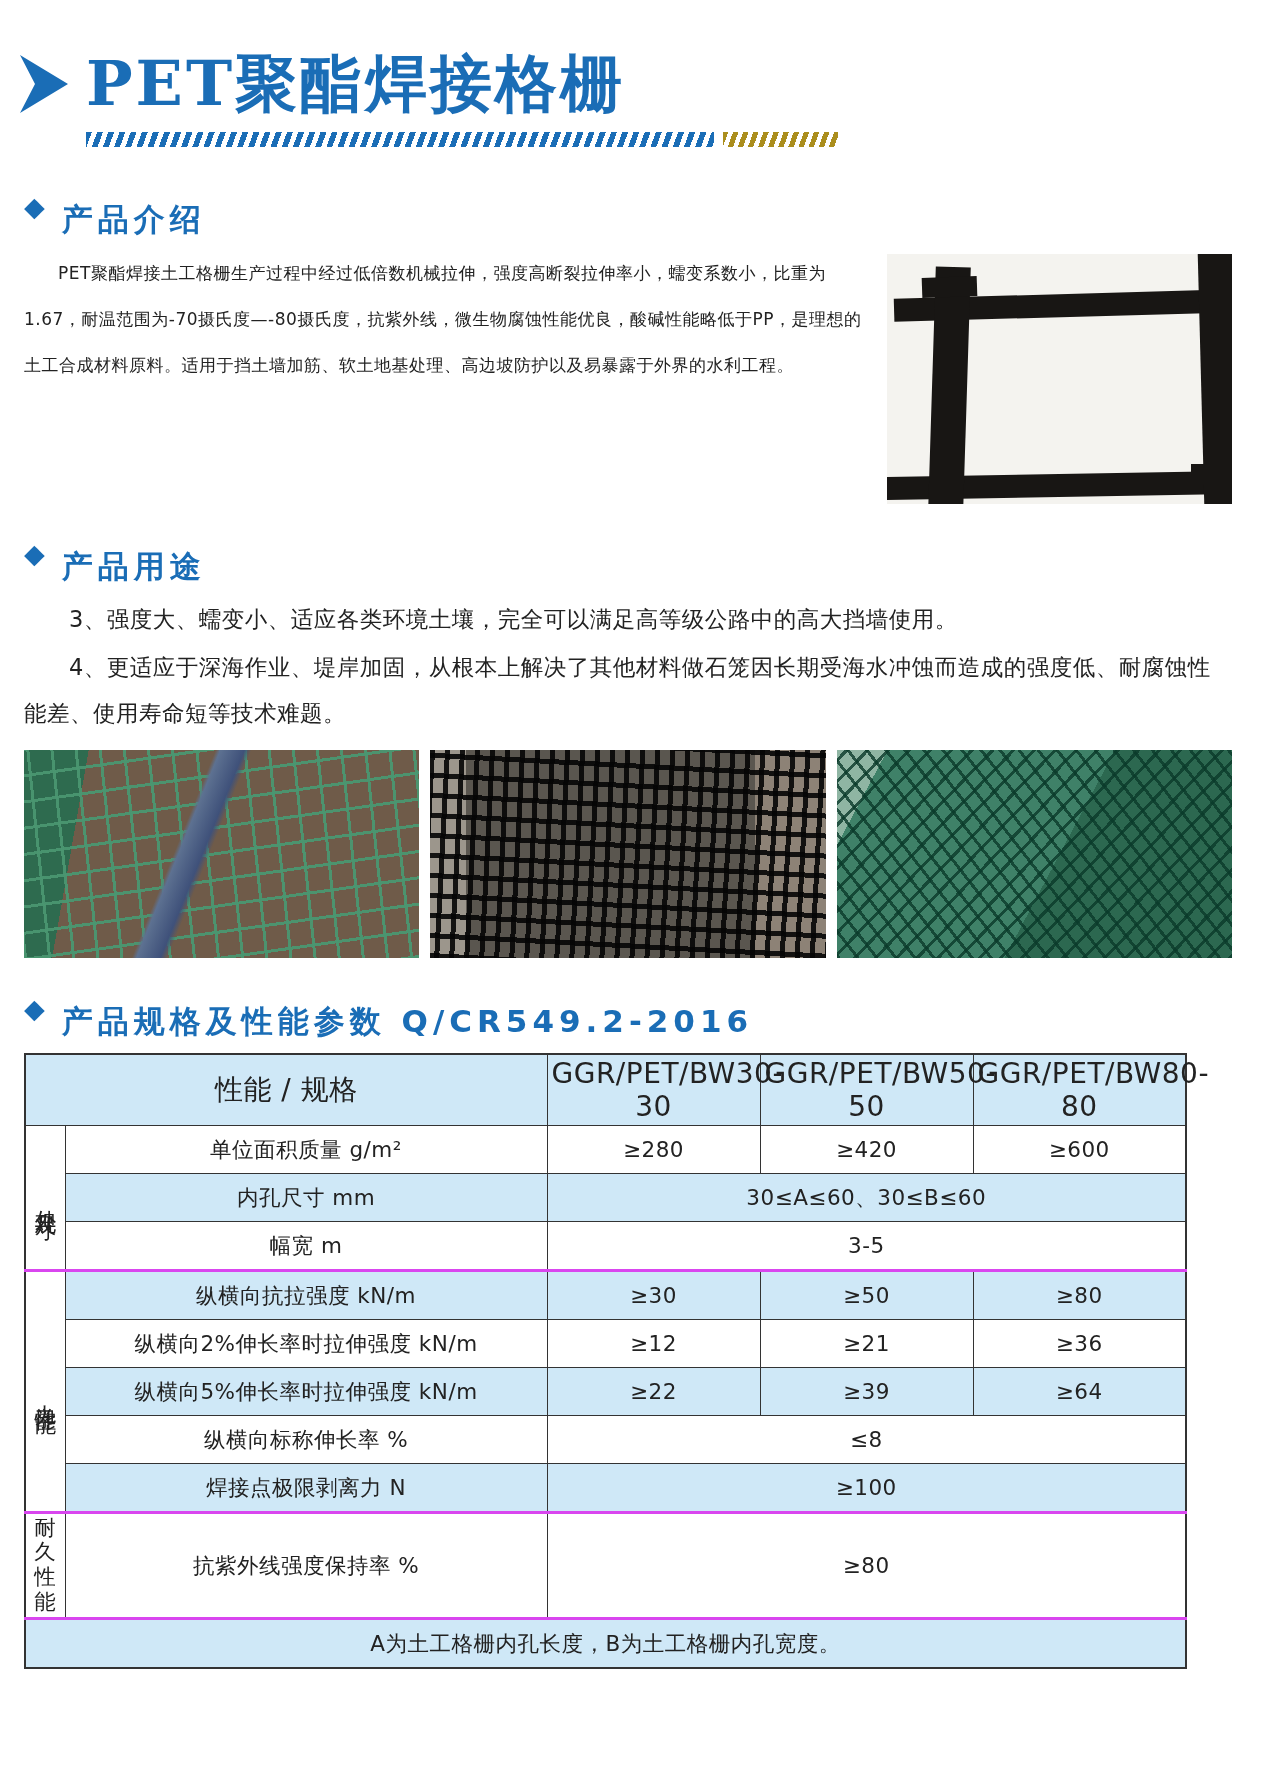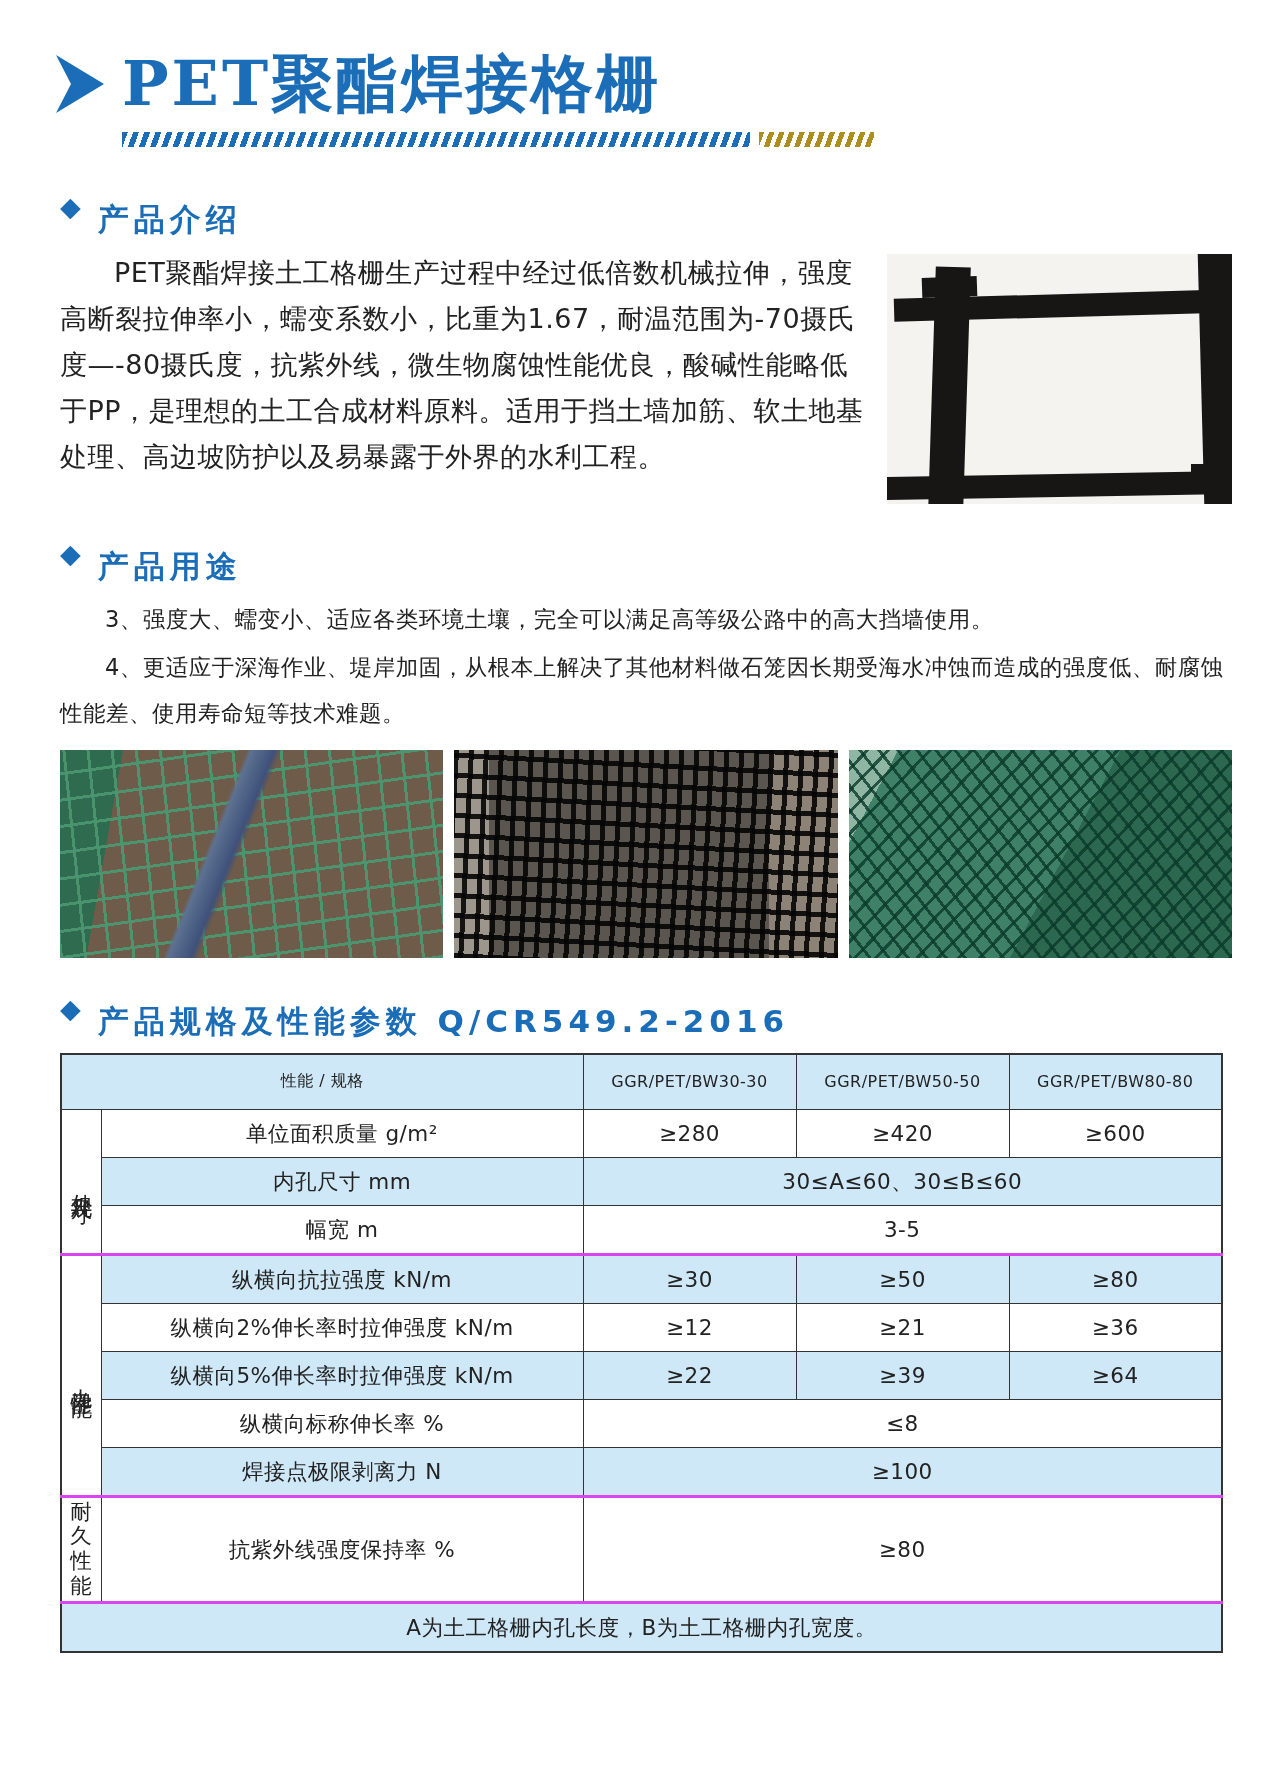--- a/index.html
+++ b/index.html
@@ -1,36 +1,36 @@
 <!DOCTYPE html>
 <html><head>
 <meta charset="utf-8">
 <style>
   html,body{margin:0;padding:0;background:#ffffff;}
   body{width:1282px;height:1786px;font-family:"DejaVu Sans","Liberation Sans",sans-serif;color:#222;position:relative;overflow:hidden;}
-  .page{box-sizing:border-box;width:1282px;height:1726px;padding:50px 50px 0 60px;}
+  .page{box-sizing:border-box;width:1282px;height:1726px;padding:50px 50px 0 24px;}
 
   
   .title-row{display:flex;align-items:center;gap:16px;margin-left:-6px;}
   .title-arrow{width:52px;height:62px;flex:0 0 auto;}
   .title-arrow svg{display:block;}
   h1.page-title{margin:0;font-family:"DejaVu Serif","Liberation Serif",serif;font-weight:700;
     font-size:62px;line-height:1.1;color:#1a6db6;letter-spacing:3px;}
   .ribbon{display:flex;gap:9px;height:15px;margin:14px 0 0 62px;width:752px;}
   .ribbon .rb-blue{width:628px;background:repeating-linear-gradient(110deg,#1a6db6 0 5.5px,#ffffff 5.5px 10.5px);}
   .ribbon .rb-gold{width:115px;background:repeating-linear-gradient(110deg,#ab8e1d 0 5px,#ffffff 5px 9.5px);}
 
   
   .sec-head{display:flex;align-items:center;gap:17px;color:#1a6db6;font-weight:bold;font-size:31px;line-height:1.2;}
   .sec-head .diamond{font-size:27px;line-height:1;transform:translateY(1px);}
   .sec-head .sec-title{letter-spacing:5px;margin-top:28px;}
 
   
   .intro-wrap{display:flex;gap:14px;margin-top:12px;}
-  .intro-text{flex:1;font-size:27px;line-height:46px;text-indent:2em;margin:0;letter-spacing:.5px;}
+  .intro-text{flex:1;font-size:17px;line-height:46px;text-indent:2em;margin:0;letter-spacing:.5px;}
   .intro-photo{flex:0 0 345px;height:250px;margin-top:4px;position:relative;background:#f4f3ef;overflow:hidden;}
   .intro-photo .bar{position:absolute;background:#181614;}
   .intro-photo .bh1{left:2%;right:-2%;top:16%;height:9%;transform:rotate(-1.6deg);}
   .intro-photo .bh2{left:-2%;right:-2%;top:88%;height:9%;transform:rotate(-1deg);}
   .intro-photo .bv1{left:13%;width:10%;top:5%;bottom:-2%;transform:rotate(1.8deg);}
   .intro-photo .bv2{left:91%;width:10%;top:-2%;bottom:-2%;transform:rotate(-1.5deg);}
   .intro-photo .stub{position:absolute;background:#181614;}
   .intro-photo .s1{left:10%;width:16%;top:9%;height:8%;transform:rotate(-2deg);}
   .intro-photo .s2{left:88%;width:16%;top:84%;height:8%;}
 
@@ -55,21 +55,21 @@
       repeating-linear-gradient(52deg,rgba(10,58,42,.8) 0 3px,rgba(0,0,0,0) 3px 15px),
       repeating-linear-gradient(-46deg,rgba(10,58,42,.8) 0 3px,rgba(0,0,0,0) 3px 15px),
       linear-gradient(118deg,#8fb5a3 0 10%,#3f8168 10% 55%,#2c6850 55%);}
 
   
   .specs-head{margin-top:17px;}
   table.specs{border-collapse:collapse;width:1163px;margin-top:13px;table-layout:fixed;}
   table.specs th,table.specs td{border:1.5px solid #333;font-weight:normal;font-size:21.5px;
     text-align:center;vertical-align:middle;padding:2px 4px;height:43px;letter-spacing:.5px;}
   table.specs{border:2.5px solid #333;}
-  table.specs thead th{background:#cfe8f7;height:50px;font-size:16px;}
+  table.specs thead th{background:#cfe8f7;height:50px;font-size:28px;}
   td.prop{text-align:left;padding-left:20px;}
   col.c-group{width:40px;}
   col.c-prop{width:482px;}
   col.c-val{width:213px;}
   td.group-cell{padding:2px 2px;}
   .vlabel{writing-mode:vertical-rl;text-orientation:upright;letter-spacing:3px;margin:0 auto;line-height:1;}
   td.group-small{font-size:16.5px;line-height:1.15;padding:2px 1px;}
   tr.blue td{background:#cfe8f7;}
   tr.t-thick td{border-top:3px solid #d946ef;}
   td.note-cell{background:#cfe8f7;text-align:left;padding-left:62px;height:56px;}

